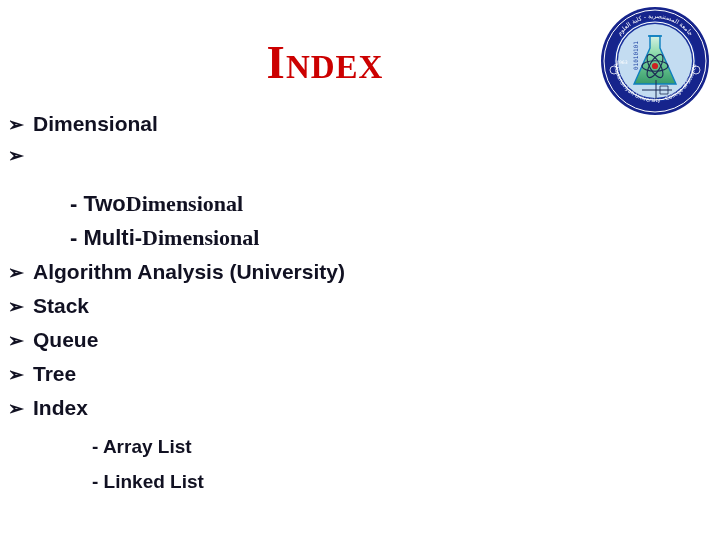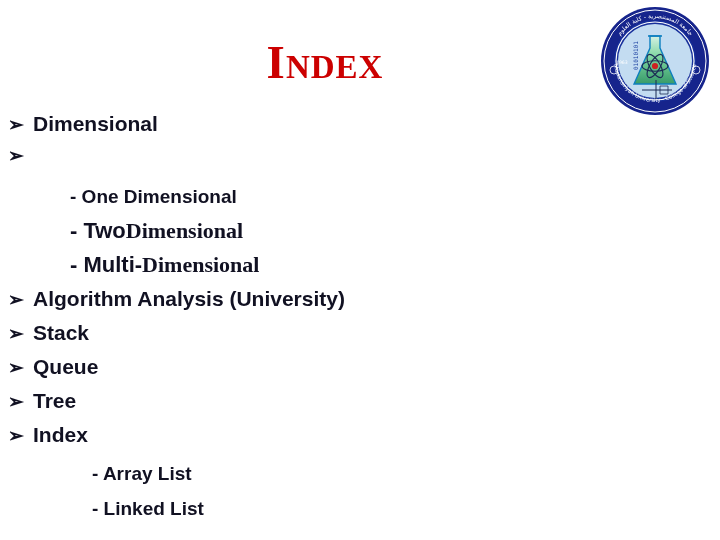--- a/index.html
+++ b/index.html
@@ -166,23 +166,20 @@
       <span class="bullet">➢</span>
       <span>Dimensional</span>
     </div>
 
     <div class="item level1">
       <span class="bullet">➢</span>
     </div>
 
     <div class="gap-1"></div>
 
-    <div class="item level2">
-      <span>- One Dimensional</span>
-    </div>
 
     <div class="gap-2"></div>
 
     <div class="item level2 big">
       <span>- Two </span>
       <span class="serif">Dimensional</span>
     </div>
 
     <div class="gap-2"></div>
 

